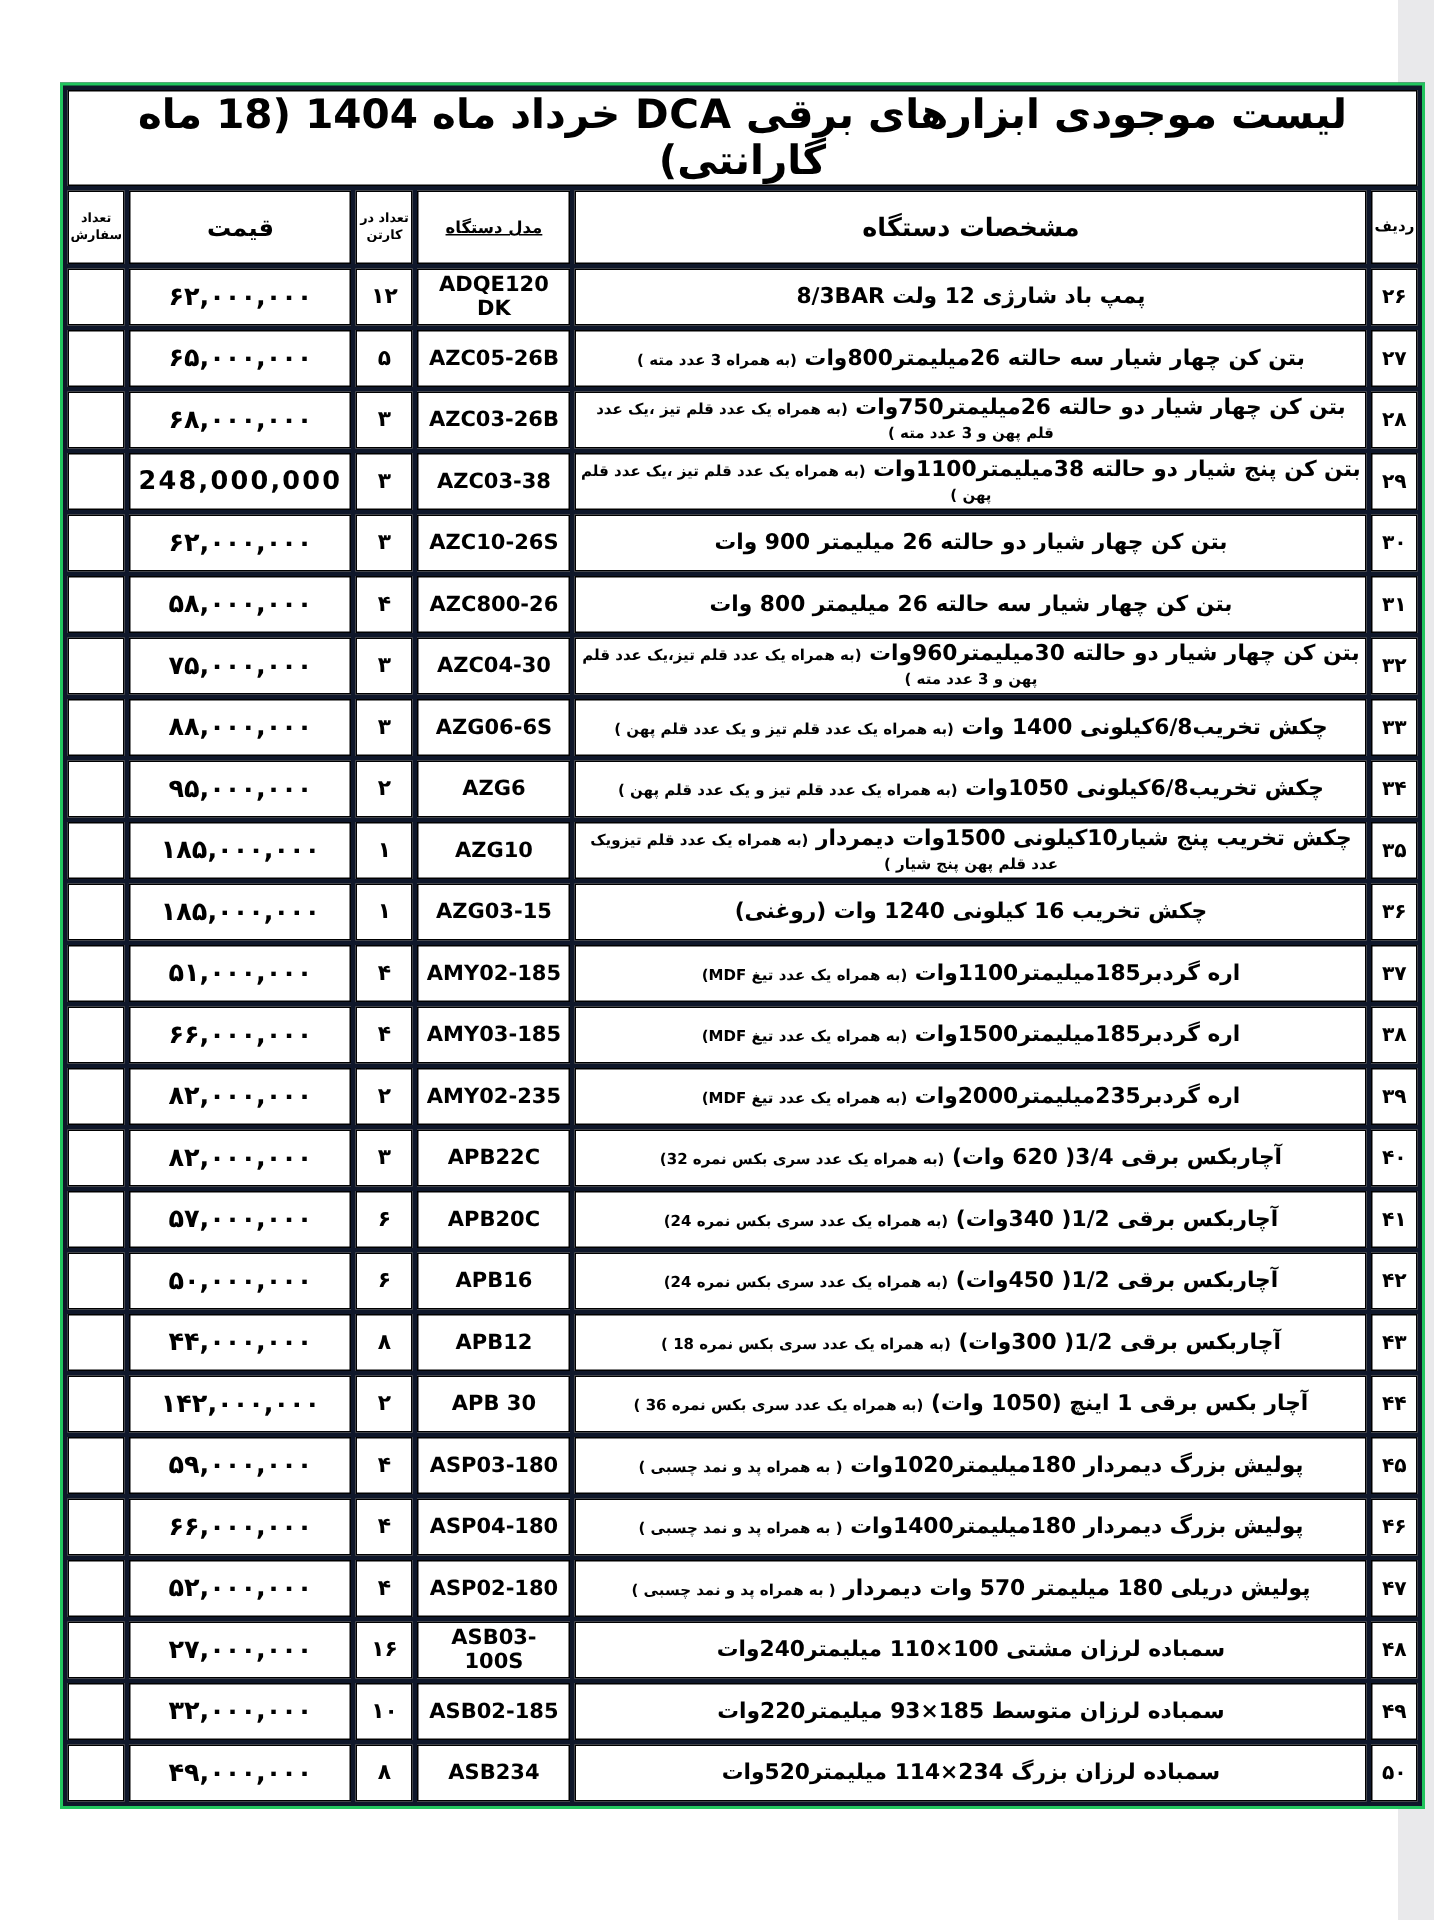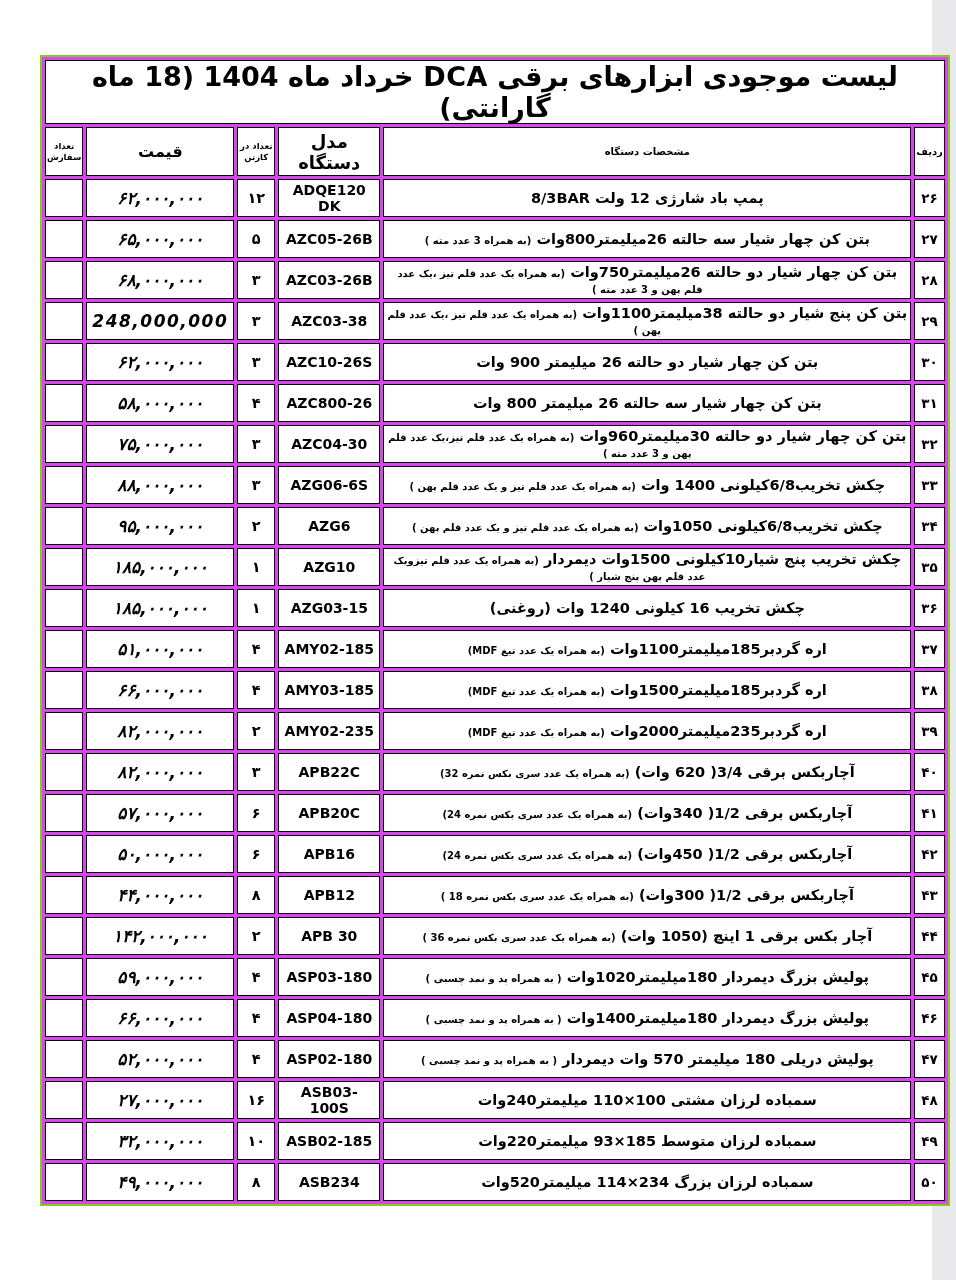--- a/index.html
+++ b/index.html
@@ -14,22 +14,22 @@
     position: absolute; top: 0; right: 0;
     width: 24px; height: 1280px;
     background: #e9e9eb;
   }
   .sheet {
     position: absolute; top: 55px; left: 40px;
   }
   table.inv {
     border-collapse: separate;
     border-spacing: 3px;
-    border: 2px solid #84cc16;
-    background: #d946ef;
+    border: 2px solid #22c55e;
+    background: #0f172a;
     direction: rtl;
   }
   td {
     border: 1.5px solid #000;
     background: #fff;
     text-align: center;
     vertical-align: middle;
     font-weight: bold;
     color: #000;
     padding: 0 3px;
@@ -43,33 +43,33 @@
   .col-price { width: 148px; }
   .col-order { width: 30px; }
 
   td.title-cell {
     height: 64px;
     font-size: 27px;
     letter-spacing: 0.5px;
   }
   tr.head td { height: 42px; }
   td.h-num   { font-size: 10px; padding: 18px 1px; }
-  td.h-spec  { font-size: 10px; margin-top: 46px; }
-  td.h-model { font-size: 18px; }
+  td.h-spec  { font-size: 17px; margin-top: 46px; }
+  td.h-model { font-size: 11px; text-decoration: underline; }
   td.h-qty   { font-size: 8.5px; line-height: 1.25; padding: 0 1px; }
   td.h-price { font-size: 16px; }
   td.h-order { font-size: 8.5px; line-height: 1.25; padding: 12px 1px; }
 
   tr.item td { height: 38px; }
   td.c-num   { font-size: 13.5px; }
   td.c-spec  { font-size: 14.5px; }
   .spec-note { font-size: 10px; }
   td.c-model { font-size: 14px; direction: ltr; }
   td.c-qty   { font-size: 14.5px; margin-top: 40px; }
-  td.c-price { font-size: 17px; letter-spacing: 1.5px; font-style: italic; }
+  td.c-price { font-size: 17px; letter-spacing: 1.5px; }
 </style>
 </head>
 <body>
 
 <div class="photo-edge"></div>
 
 <div class="sheet">
   <table class="inv">
     <tbody>
       <tr>

